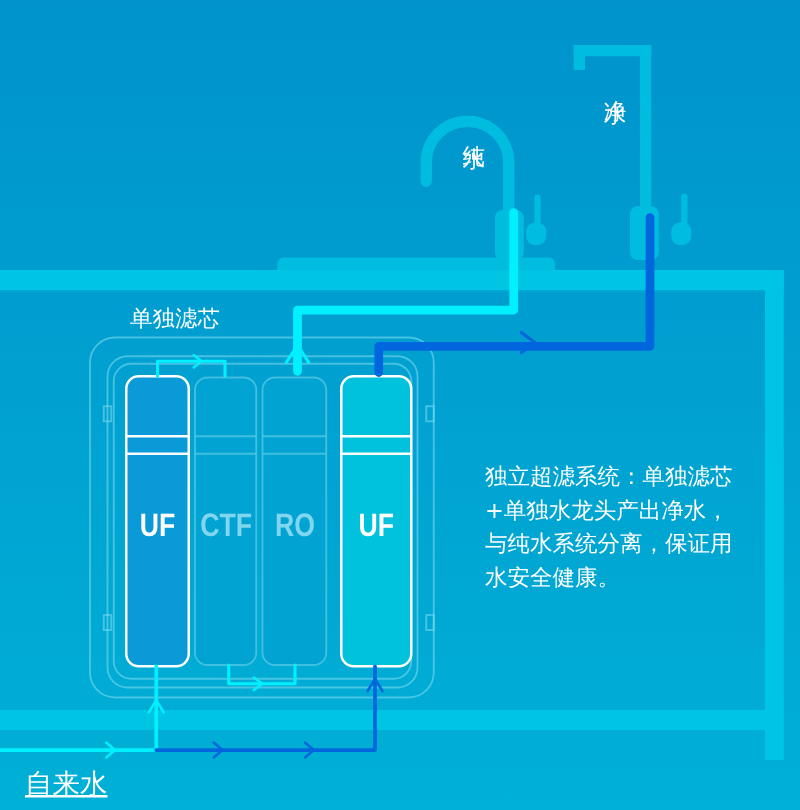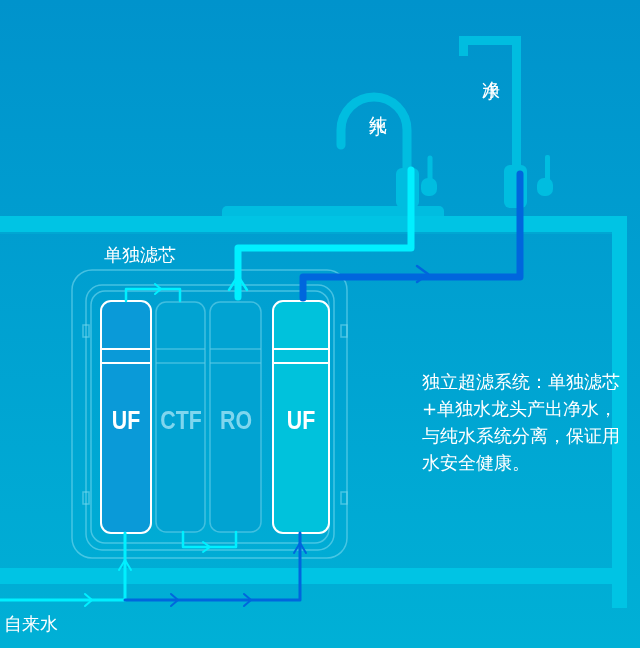--- a/index.html
+++ b/index.html
@@ -2,21 +2,21 @@
 <html><head>
 <meta charset="utf-8">
 <style>
   html, body { margin: 0; padding: 0; }
   body { width: 640px; height: 648px; overflow: hidden; background: #0096cf; font-family: "DejaVu Sans", sans-serif; }
   #stage { position: relative; width: 640px; height: 648px; }
   svg { position: absolute; left: 0; top: 0; }
   .lbl { position: absolute; color: #ffffff; font-family: "DejaVu Sans", sans-serif; }
   .vtext { writing-mode: vertical-rl; text-orientation: upright; font-size: 18px; letter-spacing: 2px; }
   .cart-label { position: absolute; font-family: "Liberation Sans", sans-serif; font-weight: bold; font-size: 26px; text-align: center; width: 56px; transform: scaleX(0.82); }
-  .desc { position: absolute; left: 388px; top: 368px; width: 200px; font-size: 18px; line-height: 27px; color: #ffffff; margin-left: 34px; }
+  .desc { position: absolute; left: 388px; top: 368px; width: 200px; font-size: 18px; line-height: 27px; color: #ffffff; }
 </style>
 </head>
 <body>
 
 <div id="stage">
   <svg width="640" height="648" viewBox="0 0 640 648">
     <defs>
       <linearGradient id="bg" x1="0" y1="0" x2="0" y2="1">
         <stop offset="0" stop-color="#0093cc"></stop>
         <stop offset="1" stop-color="#00b0d6"></stop>
@@ -106,16 +106,16 @@
   <div class="lbl vtext" style="left:366px; top:102px;">纯水</div>
   <div class="lbl vtext" style="left:479px; top:66px;">净水</div>
 
   <div class="lbl" style="left:104px; top:243px; font-size:18px;">单独滤芯</div>
 
   <div class="cart-label" style="left:98px; top:405px; color:#ffffff;">UF</div>
   <div class="cart-label" style="left:153px; top:405px; color:#7fd6ee;">CTF</div>
   <div class="cart-label" style="left:208px; top:405px; color:#7fd6ee;">RO</div>
   <div class="cart-label" style="left:273px; top:405px; color:#ffffff;">UF</div>
 
-  <div class="lbl" style="left:4px; top:612px; font-size:18px;">自来水</div>
+  <div class="lbl" style="left:20px; top:612px; font-size:22px;text-decoration:underline;">自来水</div>
 
   <div class="desc">独立超滤系统：单独滤芯+单独水龙头产出净水，与纯水系统分离，保证用水安全健康。</div>
 </div>
 
 </body></html>

